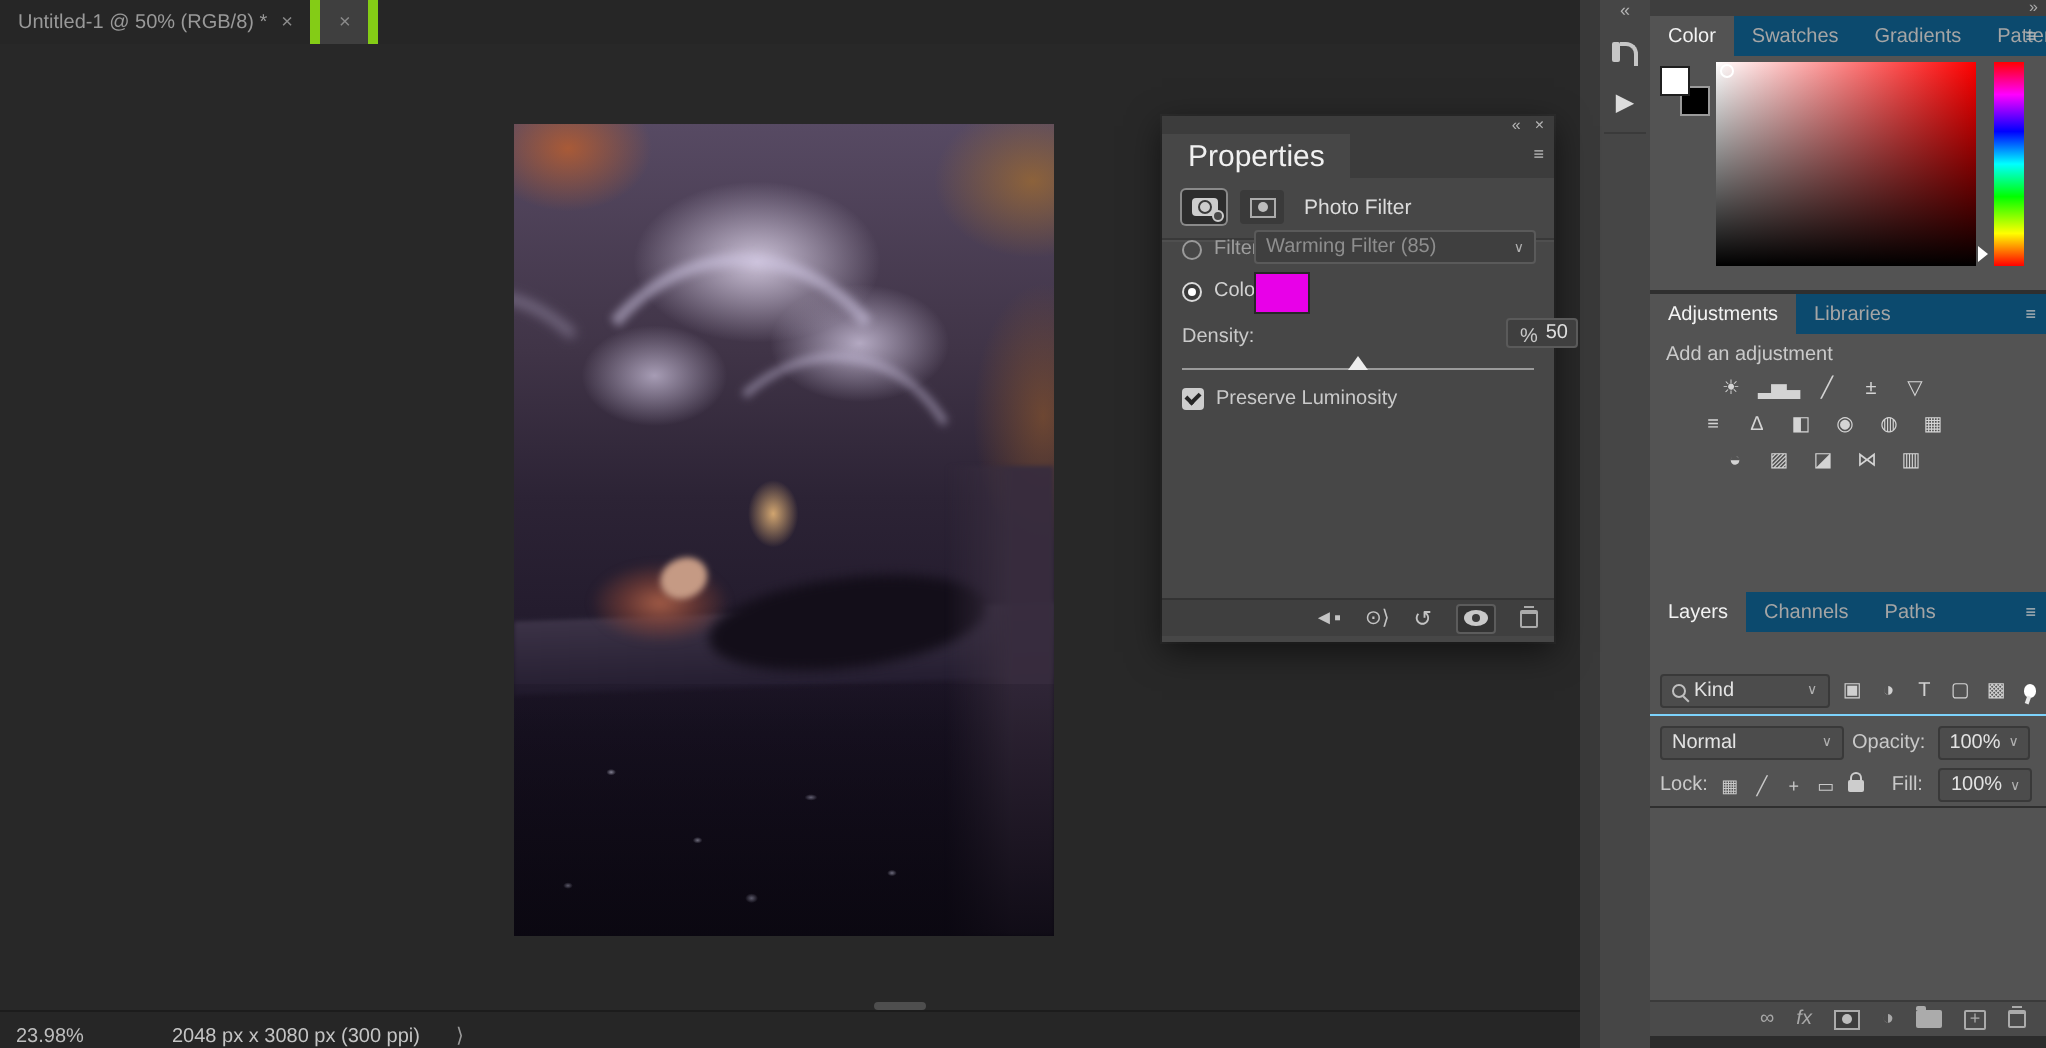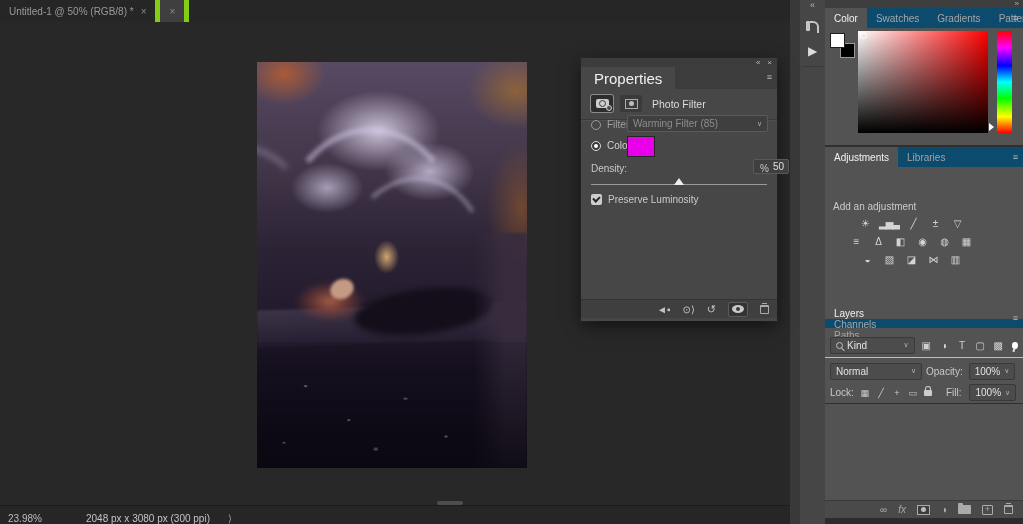--- a/index.html
+++ b/index.html
@@ -77,26 +77,26 @@
   .bg-swatch { position:absolute; left:15px; top:15px; width:15px; height:15px; background:#000; border:1px solid #9a9a9a; z-index:1; }
   .satsq { position:absolute; left:33px; top:3px; width:130px; height:102px;
     background:linear-gradient(to bottom, rgba(0,0,0,0), #000), linear-gradient(to right, #fff, #f00); }
   .satring { position:absolute; left:2px; top:1px; width:7px; height:7px; border:1px solid #fff; border-radius:50%; }
   .huestrip { position:absolute; left:172px; top:3px; width:15px; height:102px;
     background:linear-gradient(#f00, #f0f 16%, #00f 34%, #0ff 50%, #0f0 66%, #ff0 84%, #f00); }
   .huearrow { position:absolute; left:164px; top:95px; width:0; height:0; border-top:4px solid transparent; border-bottom:4px solid transparent; border-left:5px solid #fff; }
 
   .g-div1 { top:145px; height:2px; background:#2f2f2f; }
   .g-adjtabs { top:147px; }
-  .g-adjbody { top:167px; height:146px;margin-top:29px; }
+  .g-adjbody { top:167px; height:146px; }
   .addlabel { padding:5px 8px 2px; color:#cacaca; }
   .adjrow { display:flex; justify-content:center; gap:6px; padding:2px 34px 2px 8px; }
   .adjicon { min-width:16px; height:14px; display:flex; align-items:center; justify-content:center; color:#d4d4d4; font-size:10px; letter-spacing:-1px; }
 
-  .g-layertabs { top:308px;flex-direction:column; }
+  .g-layertabs { top:296px; }
   .g-kind { top:333px; height:25px; display:flex; align-items:center; gap:5px; padding:0 5px; border-bottom:1px solid #7dd3fc; }
   .fieldbox { display:flex; align-items:center; gap:4px; height:17px; background:#4c4c4c; border:1px solid #393939; border-radius:2px; padding:0 5px; color:#e3e3e3; }
   .kindbox { width:92px; }
   .kindtext { flex:1; }
   .chev { color:#b0b0b0; font-size:7px; }
   .i-search { position:relative; width:7px; height:7px; border:1px solid #c0c0c0; border-radius:50%; flex:none; }
   .i-search::after { content:''; position:absolute; right:-3px; bottom:-2px; width:4px; height:1px; background:#c0c0c0; transform:rotate(45deg); }
   .filtericon { min-width:13px; text-align:center; color:#d0d0d0; font-size:10px; }
   .i-pin { position:relative; width:7px; height:7px; background:#fff; border-radius:50%; margin-left:2px; }
   .i-pin::after { content:''; position:absolute; left:1px; top:6px; width:2px; height:4px; background:#e6e6e6; transform:rotate(20deg); }

